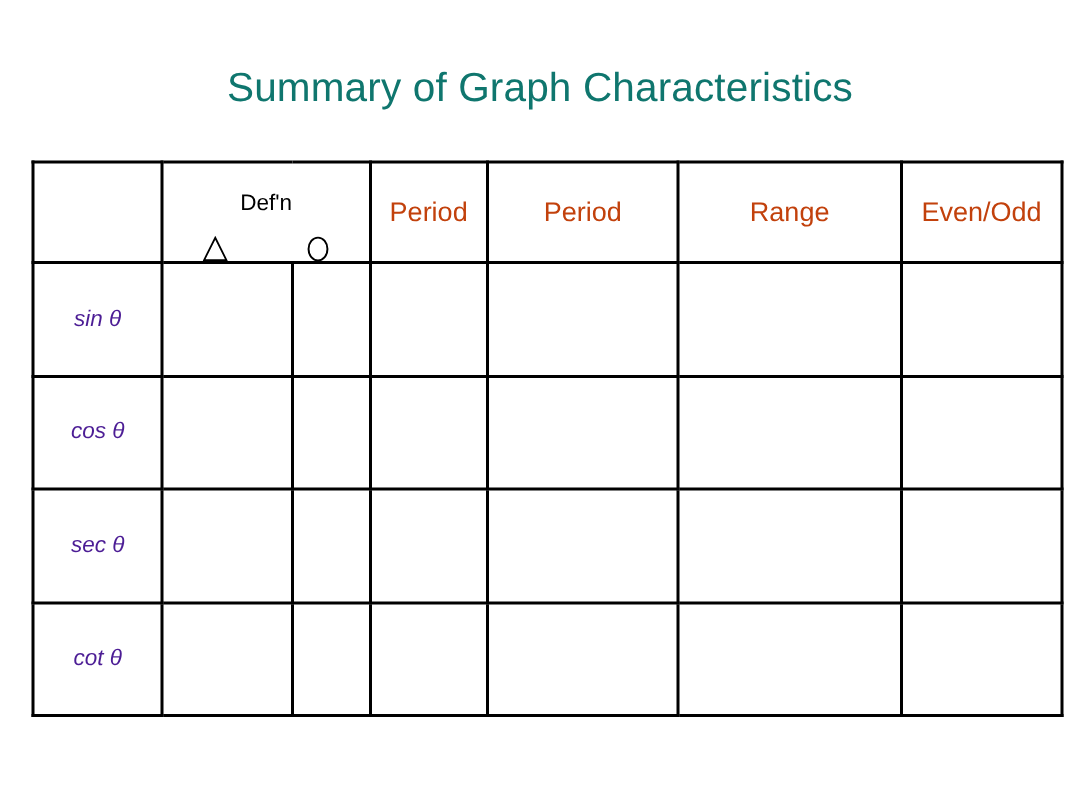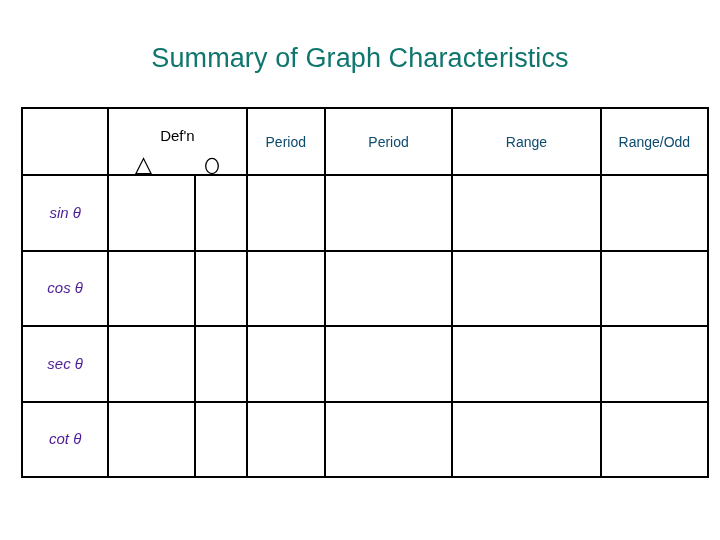--- a/index.html
+++ b/index.html
@@ -65,23 +65,23 @@
     outline: 0;
   }
 
   
   tr.header-row td,
   tr.header-row th {
     height: 65px;
   }
 
   .hdr-label {
-    font-size: 14px;
+    font-size: 18px;
     line-height: 18px;
-    color: #0c4a6e;
+    color: #c2410c;
     white-space: nowrap;
   }
 
   
   .defn-cell {
     position: relative;
     padding: 0;
   }
   .defn-inner {
     position: relative;
@@ -184,21 +184,21 @@
 
         <td>
           <span class="hdr-label">Period</span>
         </td>
 
         <td>
           <span class="hdr-label">Range</span>
         </td>
 
         <td>
-          <span class="hdr-label">Range/Odd</span>
+          <span class="hdr-label">Even/Odd</span>
         </td>
       </tr>
     </thead>
 
     <tbody>
 
       <tr class="body-row">
         <td>
           <span class="fn-label">sin θ</span>
         </td>

